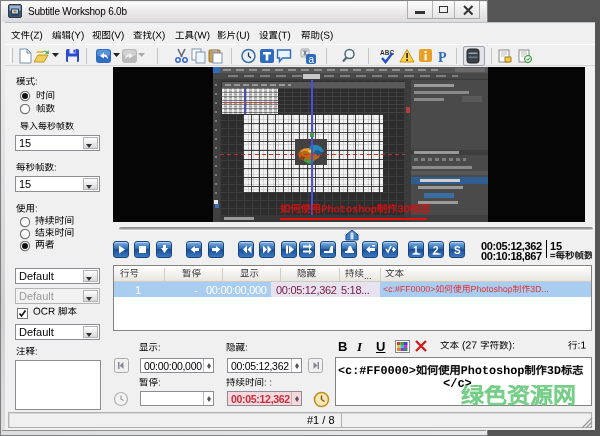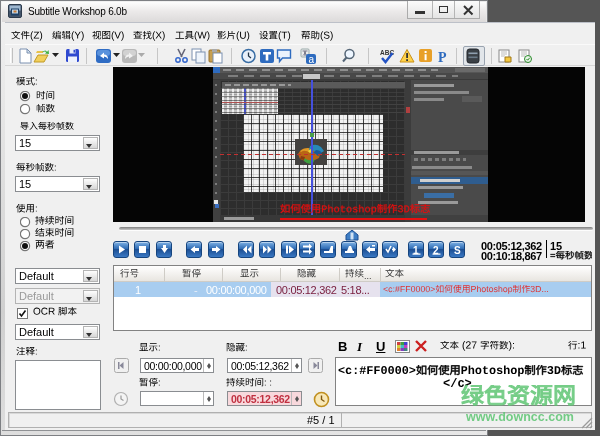--- a/index.html
+++ b/index.html
@@ -720,26 +720,25 @@
       <path transform="translate(179.34 8.96) scale(0.005762 -0.005762)" d="M412 1082Q418 1061 422.5 998.0Q427 935 427 906H431Q479 1001 559.5 1052.0Q640 1103 747 1103Q927 1103 1029.5 952.0Q1132 801 1132 543Q1132 278 1028.5 129.0Q925 -20 736 -20Q629 -20 550.0 28.5Q471 77 429 171H427L429 -7V-425H148V846Q148 946 140 1082ZM425 536Q425 417 451.0 336.5Q477 256 524.5 213.5Q572 171 636 171Q737 171 788.0 266.0Q839 361 839 543Q839 727 786.5 819.0Q734 911 638 911Q576 911 527.0 866.5Q478 822 451.5 739.0Q425 656 425 536Z" fill="#000"></path>
       <path transform="translate(186.42 8.96) scale(0.0112 -0.0112)" d="M676 748V194H747V748ZM854 830V23C854 7 849 2 834 2C815 1 759 1 700 3C710 -20 721 -55 725 -76C800 -76 855 -74 885 -62C916 -48 928 -26 928 24V830ZM142 816C121 719 87 619 41 552C60 545 93 532 108 524C125 553 142 588 158 627H289V522H45V453H289V351H91V2H159V283H289V-79H361V283H500V78C500 67 497 64 486 64C475 63 442 63 400 65C409 46 418 19 421 -1C476 -1 515 0 538 11C563 23 569 42 569 76V351H361V453H604V522H361V627H565V696H361V836H289V696H183C194 730 204 766 212 802Z" fill="#000" stroke="#000" stroke-width="44.6"></path>
       <path transform="translate(197.62 8.96) scale(0.0112 -0.0112)" d="M526 828C476 681 395 536 305 442C322 430 351 404 363 391C414 447 463 520 506 601H575V-79H651V164H952V235H651V387H939V456H651V601H962V673H542C563 717 582 763 598 809ZM285 836C229 684 135 534 36 437C50 420 72 379 80 362C114 397 147 437 179 481V-78H254V599C293 667 329 741 357 814Z" fill="#000" stroke="#000" stroke-width="44.6"></path>
       <path transform="translate(208.82 8.96) scale(0.005762 -0.005762)" d="M1125 376Q1125 187 989.5 82.0Q854 -23 615 -23Q385 -23 250.5 77.5Q116 178 93 368L379 393Q404 205 614 205Q719 205 778.0 255.5Q837 306 837 393Q837 480 764.5 526.0Q692 572 557 572H459V799H551Q673 799 738.5 845.5Q804 892 804 975Q804 1050 749.5 1098.0Q695 1146 604 1146Q518 1146 462.0 1105.5Q406 1065 398 977L117 997Q139 1176 268.5 1273.0Q398 1370 609 1370Q757 1370 865.5 1325.0Q974 1280 1031.5 1198.5Q1089 1117 1089 1010Q1089 887 1011.0 805.0Q933 723 788 695V691Q945 673 1035.0 588.5Q1125 504 1125 376Z" fill="#000"></path>
       <path transform="translate(215.9 8.96) scale(0.005762 -0.005762)" d="M1149 685Q1149 355 995.0 177.5Q841 0 556 0H135V1349H496Q824 1349 986.5 1184.5Q1149 1020 1149 685ZM852 685Q852 912 766.5 1016.5Q681 1121 491 1121H430V228H532Q852 228 852 685Z" fill="#000"></path>
       <path transform="translate(222.99 8.96) scale(0.0112 -0.0112)" d="M466 764V693H902V764ZM779 325C826 225 873 95 888 16L957 41C940 120 892 247 843 345ZM491 342C465 236 420 129 364 57C381 49 411 28 425 18C479 94 529 211 560 327ZM422 525V454H636V18C636 5 632 1 617 0C604 0 557 -1 505 1C515 -22 526 -54 529 -76C599 -76 645 -74 674 -62C703 -49 712 -26 712 17V454H956V525ZM202 840V628H49V558H186C153 434 88 290 24 215C38 196 58 165 66 145C116 209 165 314 202 422V-79H277V444C311 395 351 333 368 301L412 360C392 388 306 498 277 531V558H408V628H277V840Z" fill="#000" stroke="#000" stroke-width="44.6"></path>
       <path transform="translate(234.19 8.96) scale(0.0112 -0.0112)" d="M270 256V38C270 -44 301 -66 416 -66C440 -66 618 -66 644 -66C741 -66 765 -33 776 98C755 103 724 113 707 126C702 19 693 2 639 2C600 2 450 2 420 2C356 2 345 9 345 39V256ZM378 316C460 268 556 194 601 143L656 194C608 246 510 315 430 361ZM744 232C794 147 850 33 873 -36L946 -5C921 62 862 174 812 257ZM150 247C130 169 95 68 50 5L117 -30C162 36 196 143 217 224ZM459 840V696H56V624H459V454H121V383H886V454H537V624H947V696H537V840Z" fill="#000" stroke="#000" stroke-width="44.6"></path>
     </svg>
 <div style="position:absolute;left:443px;top:377px;font-size:12px;font-weight:bold;font-family:'Liberation Mono'">&lt;/c&gt;</div>
 <div style="position:absolute;left:8px;top:412px;width:584px;height:16px;background:#f0f0f0;border:1px solid #b0b0b0;box-shadow:inset 1px 1px 0 #d8d8d8"></div>
-<div style="position:absolute;left:307px;top:414px;font-size:11px;color:#000">#5 / 1</div>
+<div style="position:absolute;left:307px;top:414px;font-size:11px;color:#000">#1 / 8</div>
 <div style="position:absolute;left:341px;top:413px;width:1px;height:14px;background:#b0b0b0"></div>
 <svg style="position:absolute;left:581px;top:417px" width="12" height="12">
 <path d="M11 1 L1 11 M11 5 L5 11 M11 9 L9 11" stroke="#9a9a9a" stroke-width="1.3"></path>
     </svg>
 <div style="position:absolute;left:2px;right:2px;top:430px;height:1px;background:#8f9194"></div>
 <svg class="" style="position:absolute;left:461px;top:385px" width="117" height="26" opacity="0.85">
       <path transform="translate(0.0 18.4) scale(0.023 -0.023)" d="M418 347C465 308 518 253 542 216L594 257C570 294 515 348 468 384ZM42 53 58 -19C143 8 251 41 357 75L345 138C232 106 119 72 42 53ZM441 800V735H815L811 648H462V588H808L803 494H409V427H641V237C544 172 441 106 374 67L416 8C481 52 563 110 641 167V2C641 -9 638 -12 626 -12C614 -12 577 -13 535 -11C544 -31 554 -59 557 -78C615 -78 654 -76 679 -66C704 -54 711 -35 711 2V186C766 104 840 36 925 -1C936 18 956 43 972 56C894 84 823 137 770 202C828 242 896 296 949 345L890 382C852 341 792 287 739 246C728 262 719 279 711 296V427H959V494H875C881 590 886 711 888 799L835 803L826 800ZM60 423C74 430 97 435 209 451C169 387 132 337 115 317C85 281 63 255 43 251C51 232 62 197 66 182C86 194 119 203 347 249C346 265 347 293 348 313L167 280C241 371 313 481 372 590L309 628C291 591 271 553 250 517L135 506C192 592 248 702 289 807L215 839C178 720 111 591 90 558C69 524 52 501 34 496C43 476 56 438 60 423Z" fill="#5ec573" stroke="#5ec573" stroke-width="52.2"></path>
       <path transform="translate(23.0 18.4) scale(0.023 -0.023)" d="M474 492V319H243V492ZM547 492H786V319H547ZM598 685C569 643 531 597 494 563H229C268 601 304 642 337 685ZM354 843C284 708 162 587 39 511C53 495 74 457 81 441C111 461 141 484 170 509V81C170 -36 219 -63 378 -63C414 -63 725 -63 765 -63C914 -63 945 -18 963 138C941 142 910 154 890 166C879 34 863 6 764 6C696 6 426 6 373 6C263 6 243 20 243 80V247H786V202H861V563H585C632 611 678 669 712 722L663 757L648 752H383C397 774 410 796 422 818Z" fill="#5ec573" stroke="#5ec573" stroke-width="52.2"></path>
       <path transform="translate(46.0 18.4) scale(0.023 -0.023)" d="M85 752C158 725 249 678 294 643L334 701C287 736 195 779 123 804ZM49 495 71 426C151 453 254 486 351 519L339 585C231 550 123 516 49 495ZM182 372V93H256V302H752V100H830V372ZM473 273C444 107 367 19 50 -20C62 -36 78 -64 83 -82C421 -34 513 73 547 273ZM516 75C641 34 807 -32 891 -76L935 -14C848 30 681 92 557 130ZM484 836C458 766 407 682 325 621C342 612 366 590 378 574C421 609 455 648 484 689H602C571 584 505 492 326 444C340 432 359 407 366 390C504 431 584 497 632 578C695 493 792 428 904 397C914 416 934 442 949 456C825 483 716 550 661 636C667 653 673 671 678 689H827C812 656 795 623 781 600L846 581C871 620 901 681 927 736L872 751L860 747H519C534 773 546 800 556 826Z" fill="#5ec573" stroke="#5ec573" stroke-width="52.2"></path>
       <path transform="translate(69.0 18.4) scale(0.023 -0.023)" d="M537 407H843V319H537ZM537 549H843V463H537ZM505 205C475 138 431 68 385 19C402 9 431 -9 445 -20C489 32 539 113 572 186ZM788 188C828 124 876 40 898 -10L967 21C943 69 893 152 853 213ZM87 777C142 742 217 693 254 662L299 722C260 751 185 797 131 829ZM38 507C94 476 169 428 207 400L251 460C212 488 136 531 81 560ZM59 -24 126 -66C174 28 230 152 271 258L211 300C166 186 103 54 59 -24ZM338 791V517C338 352 327 125 214 -36C231 -44 263 -63 276 -76C395 92 411 342 411 517V723H951V791ZM650 709C644 680 632 639 621 607H469V261H649V0C649 -11 645 -15 633 -16C620 -16 576 -16 529 -15C538 -34 547 -61 550 -79C616 -80 660 -80 687 -69C714 -58 721 -39 721 -2V261H913V607H694C707 633 720 663 733 692Z" fill="#5ec573" stroke="#5ec573" stroke-width="52.2"></path>
       <path transform="translate(92.0 18.4) scale(0.023 -0.023)" d="M194 536C239 481 288 416 333 352C295 245 242 155 172 88C188 79 218 57 230 46C291 110 340 191 379 285C411 238 438 194 457 157L506 206C482 249 447 303 407 360C435 443 456 534 472 632L403 640C392 565 377 494 358 428C319 480 279 532 240 578ZM483 535C529 480 577 415 620 350C580 240 526 148 452 80C469 71 498 49 511 38C575 103 625 184 664 280C699 224 728 171 747 127L799 171C776 224 738 290 693 358C720 440 740 531 755 630L687 638C676 564 662 494 644 428C608 479 570 529 532 574ZM88 780V-78H164V708H840V20C840 2 833 -3 814 -4C795 -5 729 -6 663 -3C674 -23 687 -57 692 -77C782 -78 837 -76 869 -64C902 -52 915 -28 915 20V780Z" fill="#5ec573" stroke="#5ec573" stroke-width="52.2"></path>
     </svg>
-<div style="position:absolute;left:466px;top:410px;font-size:12.5px;font-weight:bold;color:#5ec573;opacity:0.85;font-family:'Liberation Sans'">www.downcc.com</div>
 </div>
 </body></html>

